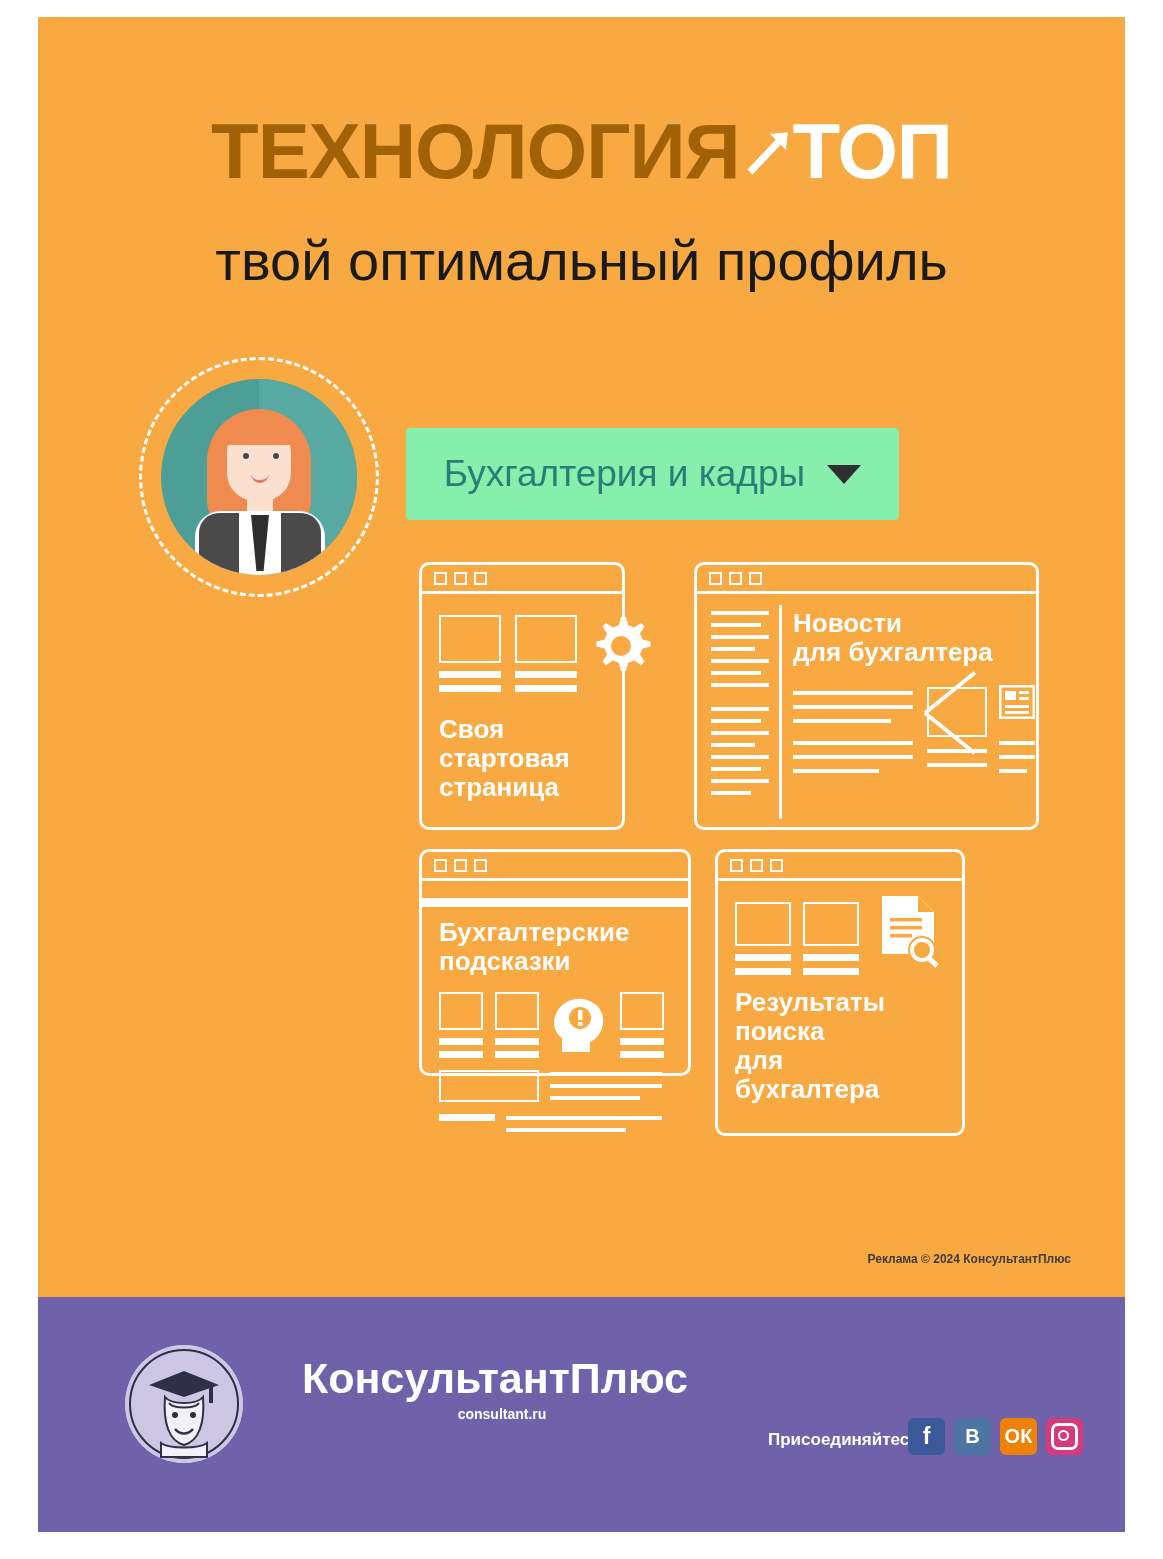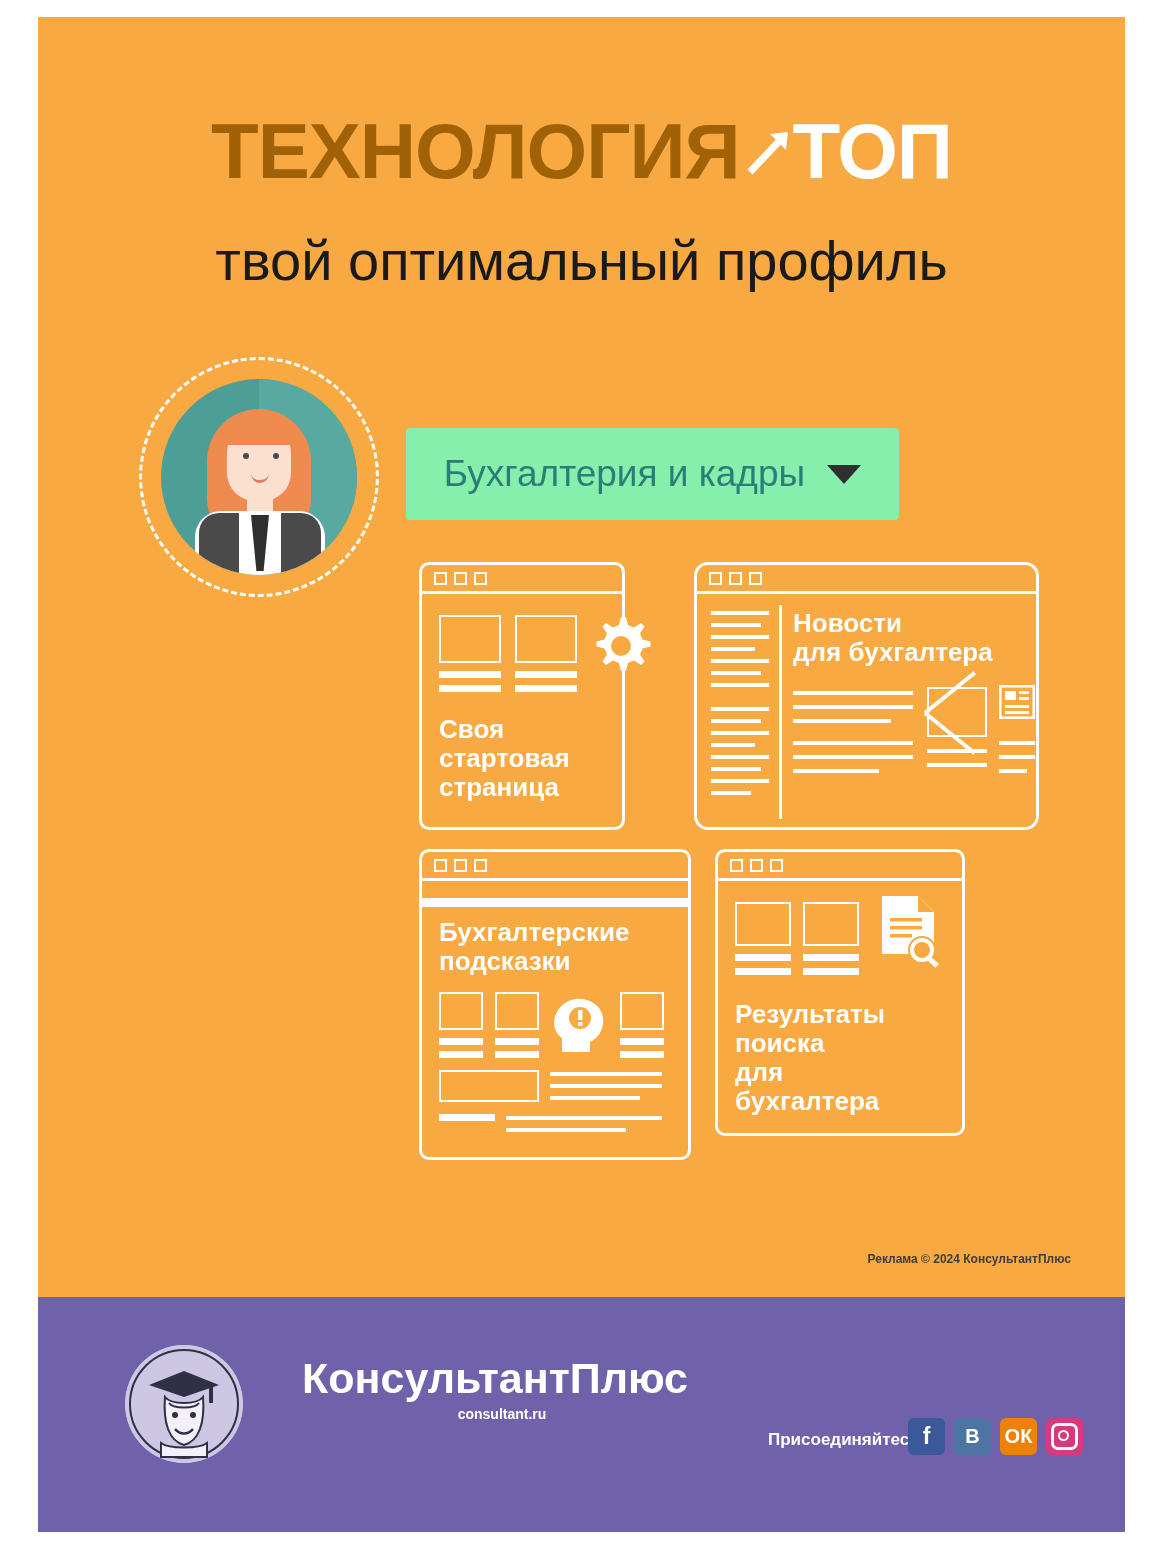--- a/index.html
+++ b/index.html
@@ -206,22 +206,22 @@
     width: 620px;
     height: 600px;
   }
   .card {
     position: absolute;
     border: 3px solid #ffffff;
     border-radius: 10px;
     box-sizing: border-box;
   }
   .card-a { left: 0;   top: 0;   width: 206px; height: 268px; }
-  .card-b { left: 275px; top: 0; width: 345px; height: 268px; border-radius: 14px; }
-  .card-c { left: 0;   top: 287px; width: 272px; height: 311px; }
+  .card-b { left: 275px; top: 0; width: 345px; height: 268px; }
+  .card-c { left: 0;   top: 287px; width: 272px; height: 227px; }
   .card-d { left: 296px; top: 287px; width: 250px; height: 287px; }
 
   .titlebar {
     position: absolute;
     left: 0; right: 0; top: 0;
     height: 29px;
     border-bottom: 3px solid #ffffff;
     box-sizing: border-box;
     display: flex;
     align-items: center;
@@ -536,21 +536,21 @@
           <path d="M6 4 H42 L58 20 V62 H6 Z" fill="#ffffff"></path>
           <path d="M42 4 V20 H58 Z" fill="#f9a941"></path>
           <rect x="14" y="26" width="32" height="3.5" fill="#f9a941"></rect>
           <rect x="14" y="34" width="32" height="3.5" fill="#f9a941"></rect>
           <rect x="14" y="42" width="22" height="3.5" fill="#f9a941"></rect>
           <circle cx="46" cy="58" r="14" fill="#f9a941"></circle>
           <circle cx="46" cy="58" r="10" fill="none" stroke="#ffffff" stroke-width="4"></circle>
           <rect x="54" y="64" width="12" height="5" fill="#ffffff" transform="rotate(42 54 64)"></rect>
         </svg>
       </span>
-      <div class="card-label" style="left:17px; top:136px;margin-top:12px;">Результаты
+      <div class="card-label" style="left:17px; top:136px;">Результаты
 поиска
 для
 бухгалтера</div>
     </div>
   </div>
 
   <div class="credit">Реклама © 2024 КонсультантПлюс</div>
 
   <div class="logo-circle">
     <svg class="face-art" width="118" height="118" viewBox="0 0 118 118">

